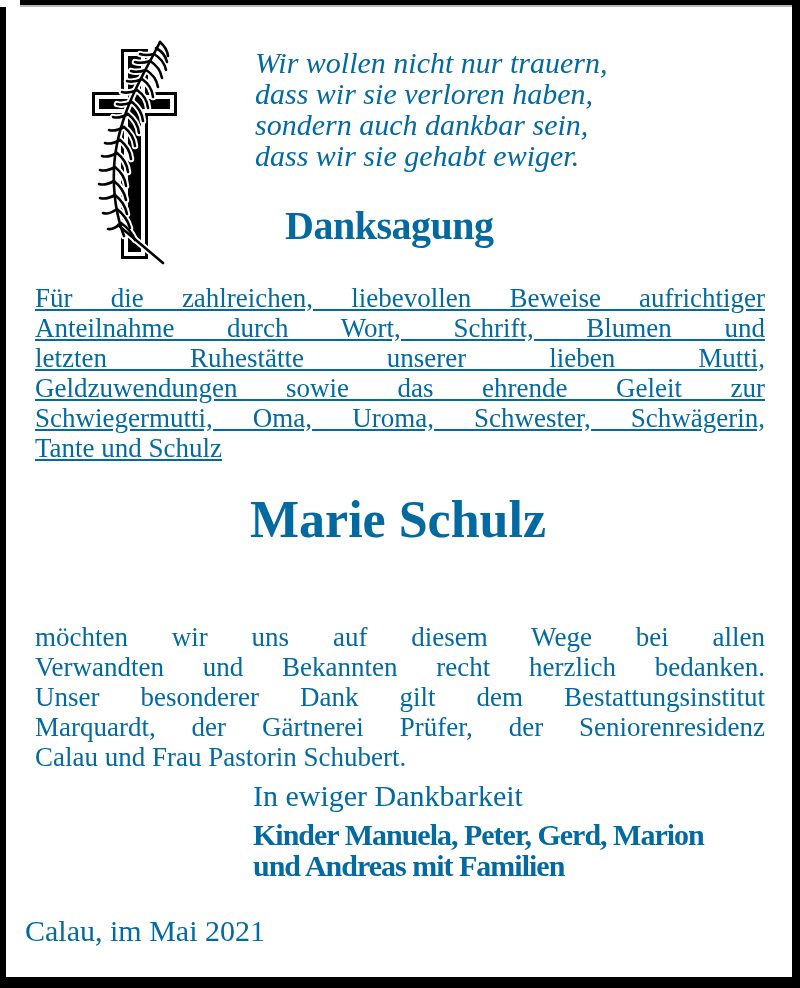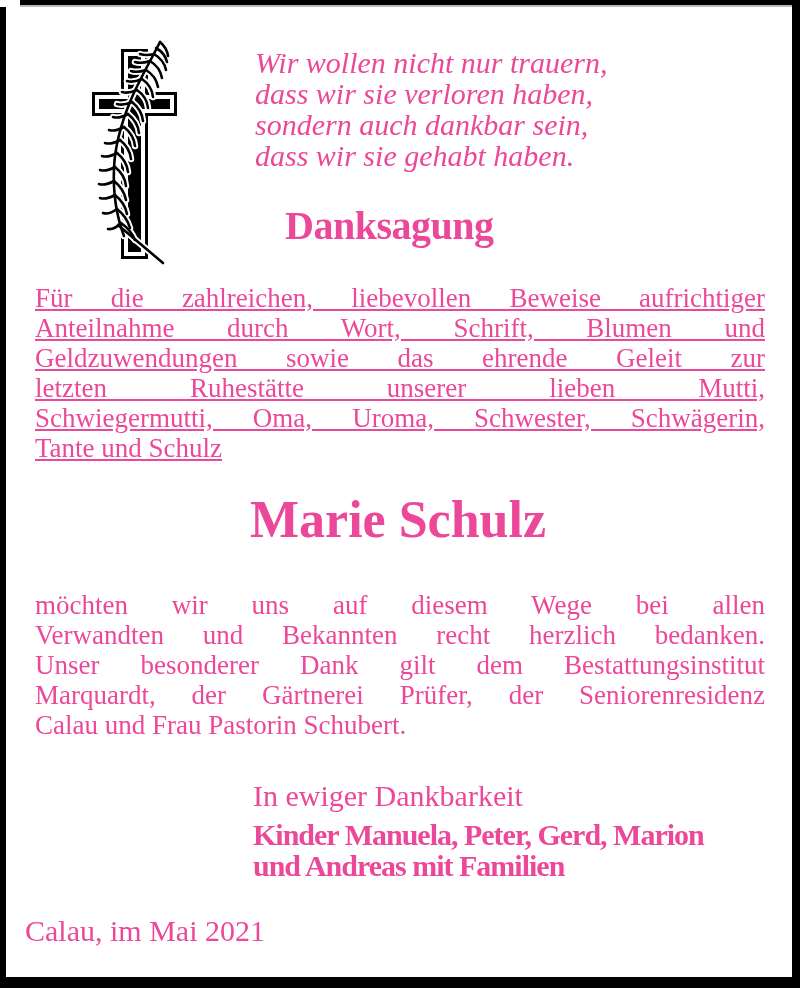--- a/index.html
+++ b/index.html
@@ -1,21 +1,21 @@
 <!DOCTYPE html>
 <html><head>
 <meta charset="utf-8">
 <style>
   html, body { margin: 0; padding: 0; background: #ffffff; }
   .page {
     position: relative;
     width: 800px;
     height: 988px;
     background: #ffffff;
-    color: #ec4899;
+    color: #0369a1;
     font-family: "Liberation Serif", "DejaVu Serif", serif;
     overflow: hidden;
   }
   
   .frame { position: absolute; background: #000; }
   .frame-top    { left: 20px; top: 0; right: 0; height: 5px; border-bottom: 2px solid #b9b9b9; }
   .frame-left   { left: 0; top: 7px; width: 6px; bottom: 0; }
   .frame-right  { right: 0; top: 0; width: 8px; height: 988px; }
   .frame-bottom { left: 0; top: 977px; width: 800px; height: 11px; }
 
@@ -38,21 +38,21 @@
     letter-spacing: -0.5px;
     white-space: nowrap;
     margin-left: 32px;
   }
   .paragraph {
     left: 35px; width: 730px;
     font-size: 27px;
     line-height: 30px;
   }
   .paragraph-intro  { top: 283px; text-decoration: underline; }
-  .paragraph-thanks { top: 590px; }
+  .paragraph-thanks { top: 622px; }
   .jline { text-align: justify; text-align-last: justify; }
   .jline-last { text-align: left; text-align-last: left; }
 
   .deceased-name {
     left: 250px; top: 478px;
     font-weight: bold;
     font-size: 52px;
     line-height: 84px;
     letter-spacing: 0px;
     white-space: nowrap;
@@ -133,30 +133,30 @@
     <path d="M36 12 H57 V55 H86 V73 H57 V216 H36 V73 H7 V55 H36 Z" fill="#fff"></path>
     <path d="M40 16 H53 V59 H82 V69 H53 V212 H40 V69 H11 V59 H40 Z" fill="#000"></path>
     <use href="#branch" class="branch-halo"></use>
     <use href="#branch" class="branch-ink"></use>
   </svg>
 
   <div class="abs memorial-quote">
     <div>Wir wollen nicht nur trauern,</div>
     <div>dass wir sie verloren haben,</div>
     <div>sondern auch dankbar sein,</div>
-    <div>dass wir sie gehabt haben.</div>
+    <div>dass wir sie gehabt ewiger.</div>
   </div>
 
   <div class="abs notice-title">Danksagung</div>
 
   <div class="abs paragraph paragraph-intro">
     <div class="jline">Für die zahlreichen, liebevollen Beweise aufrichtiger</div>
     <div class="jline">Anteilnahme durch Wort, Schrift, Blumen und</div>
+    <div class="jline">letzten Ruhestätte unserer lieben Mutti,</div>
     <div class="jline">Geldzuwendungen sowie das ehrende Geleit zur</div>
-    <div class="jline">letzten Ruhestätte unserer lieben Mutti,</div>
     <div class="jline">Schwiegermutti, Oma, Uroma, Schwester, Schwägerin,</div>
     <div class="jline-last">Tante und Schulz</div>
   </div>
 
   <div class="abs deceased-name">Marie Schulz</div>
 
   <div class="abs paragraph paragraph-thanks">
     <div class="jline">möchten wir uns auf diesem Wege bei allen</div>
     <div class="jline">Verwandten und Bekannten recht herzlich bedanken.</div>
     <div class="jline">Unser besonderer Dank gilt dem Bestattungsinstitut</div>

